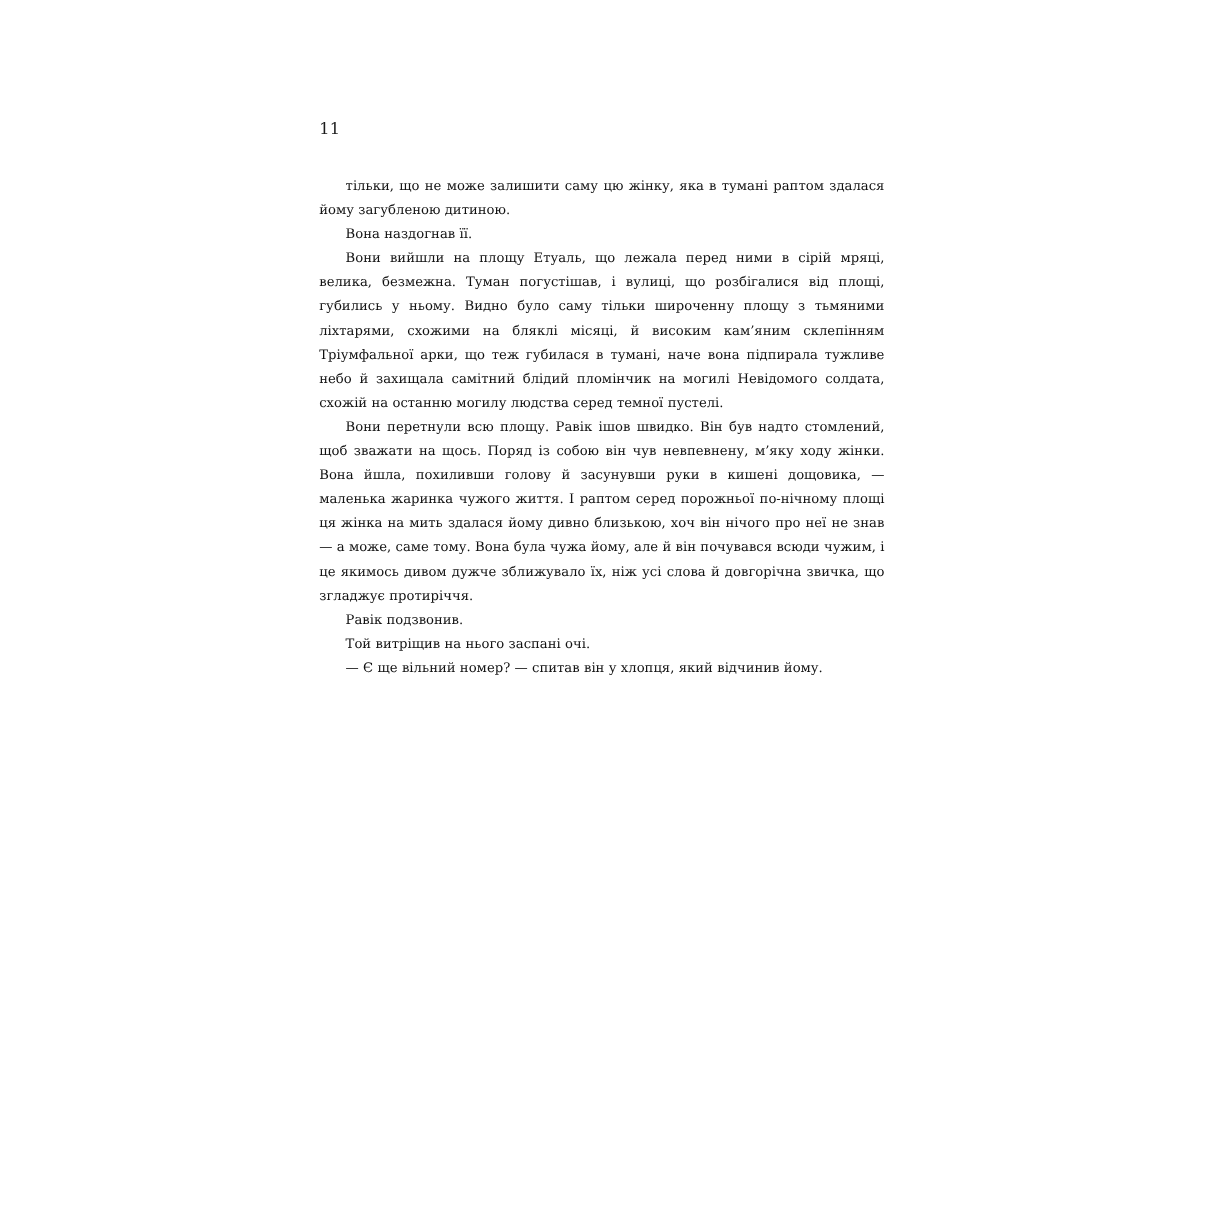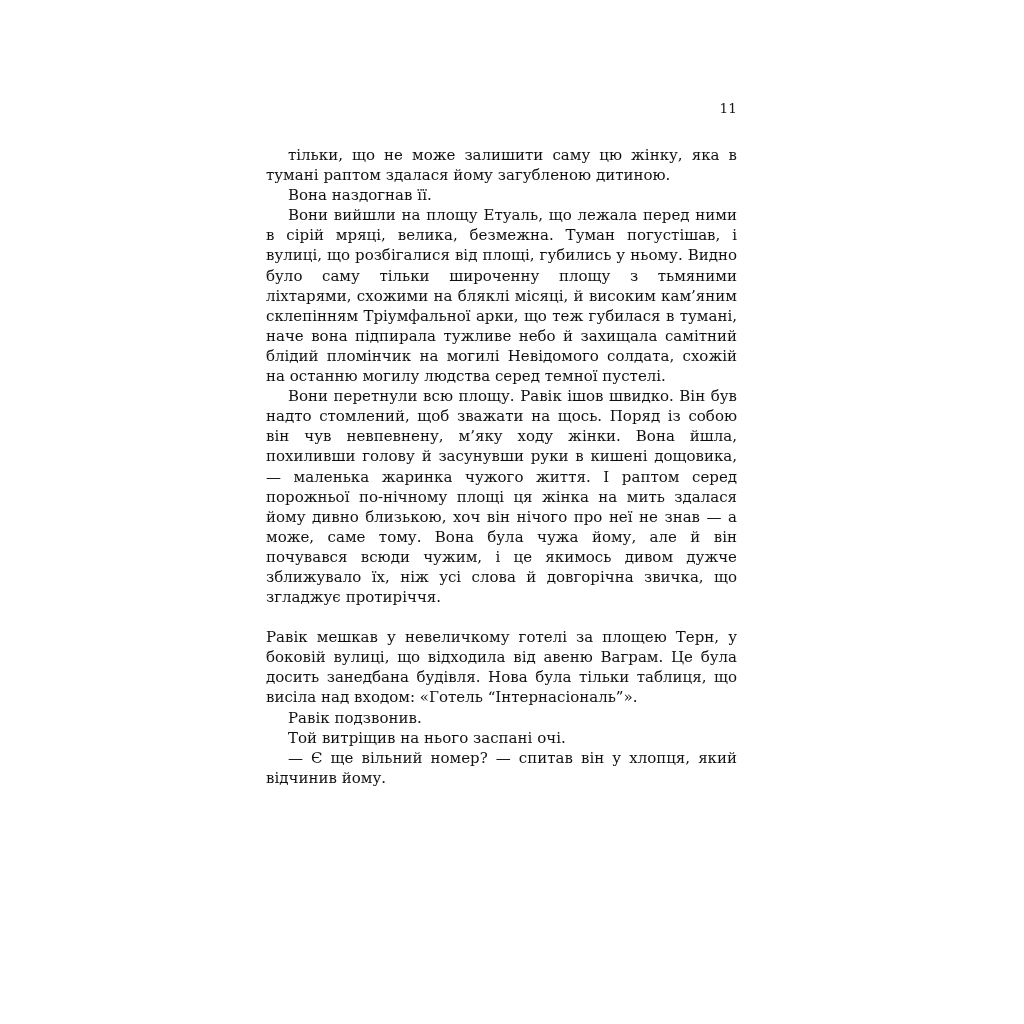--- a/index.html
+++ b/index.html
@@ -23,39 +23,38 @@
     background: #ffffff;
     overflow: hidden;
   }
 
   
   .folio {
     position: absolute;
     top: 100px;
     left: 266px;
     width: 471px;
-    text-align: right;
     font-size: 13.5px;
     line-height: 16px;
     letter-spacing: 0.2px;
     color: #1a1a1a;
   }
 
   
   .textblock {
     position: absolute;
     top: 145px;
     left: 266px;
     width: 471px;
   }
 
   p.para {
     margin: 0;
     padding: 0;
-    font-size: 15px;
+    font-size: 11px;
     line-height: 20.1px;
     text-align: justify;
     text-justify: inter-word;
     text-indent: 22px;
     hyphens: manual;
     word-spacing: 0.1px;
     color: #111111;
   }
 
   p.para.noindent {
@@ -78,19 +77,18 @@
 <div class="page">
 
   <div class="folio">11</div>
 
   <div class="textblock">
 
   <p class="para">тільки, що не може залишити саму цю жінку, яка в тумані раптом здалася йому загубленою дитиною.</p>
       <p class="para">Вона наздогнав її.</p>
       <p class="para">Вони вийшли на площу Етуаль, що лежала перед ними в сірій мряці, велика, безмежна. Туман погустішав, і вулиці, що розбігалися від площі, губились у ньому. Видно було саму тільки широченну площу з тьмяними ліхтарями, схожими на бляклі місяці, й високим кам’яним склепінням Тріумфальної арки, що теж губилася в тумані, наче вона підпирала тужливе небо й захищала самітний блідий пломінчик на могилі Невідомого солдата, схожій на останню могилу людства серед темної пустелі.</p>
       <p class="para">Вони перетнули всю площу. Равік ішов швидко. Він був надто стомлений, щоб зважати на щось. Поряд із собою він чув невпевнену, м’яку ходу жінки. Вона йшла, похиливши голову й засунувши руки в кишені дощовика, — маленька жаринка чужого життя. І раптом серед порожньої по-нічному площі ця жінка на мить здалася йому дивно близькою, хоч він нічого про неї не знав — а може, саме тому. Вона була чужа йому, але й він почувався всюди чужим, і це якимось дивом дужче зближувало їх, ніж усі слова й довгорічна звичка, що згладжує протиріччя.</p>
-      <p class="para noindent gap-before">Равік мешкав у невеличкому готелі за площею Терн, у боковій вулиці, що відходила від авеню Ваграм. Це була досить занедбана будівля. Нова була тільки таблиця, що висіла над входом: «Готель “Інтернасіональ”».</p>
       <p class="para">Равік подзвонив.</p>
       <p class="para">Той витріщив на нього заспані очі.</p>
       <p class="para">— Є ще вільний номер? — спитав він у хлопця, який відчинив йому.</p>
     </div>
 
 </div>
 
 </body></html>

